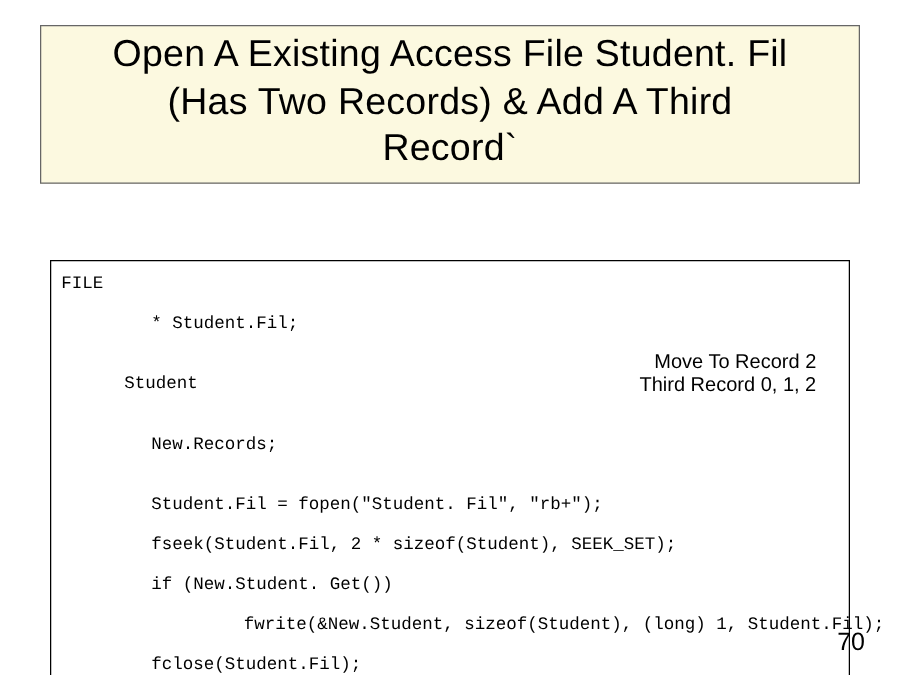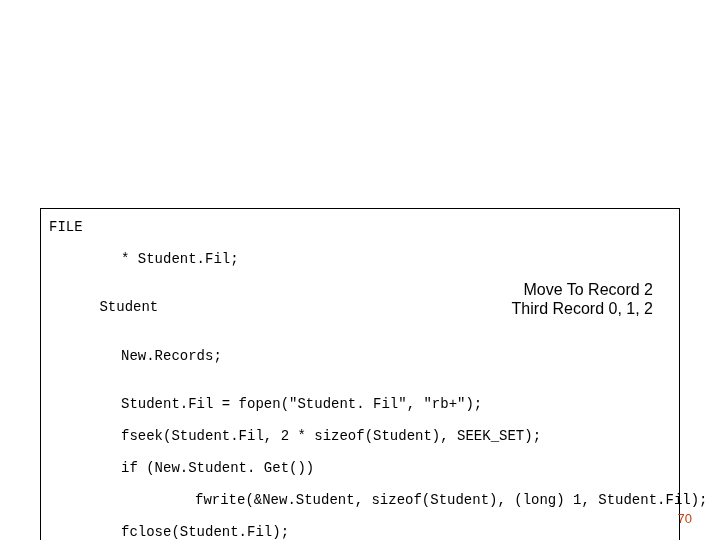--- a/index.html
+++ b/index.html
@@ -67,29 +67,36 @@
     white-space: normal;
     font-size: 16px;
     line-height: 1.15;
     text-align: right;
     color: #000;
   }
   .page-num {
     position: absolute;
     right: 28px;
     bottom: 14px;
-    font-size: 13px;
-    color: #c2410c;
+    font-size: 20px;
+    color: #000000;
   }
 </style>
 </head>
 <body>
 
 <div class="slide">
 
+  <div class="title-box">
+    <h1>
+      <span>Open A Existing Access File Student. Fil</span><br>
+      <span>(Has Two Records) &amp; Add A Third</span><br>
+      <span>Record`</span>
+    </h1>
+  </div>
 
   <div class="code-box">
 
     <div class="code-row col0">FILE</div>
     <div class="gap"></div>
 
     <div class="code-row indent1">* Student.Fil;</div>
     <div class="gap"></div>
 
     <div class="code-row col0">

